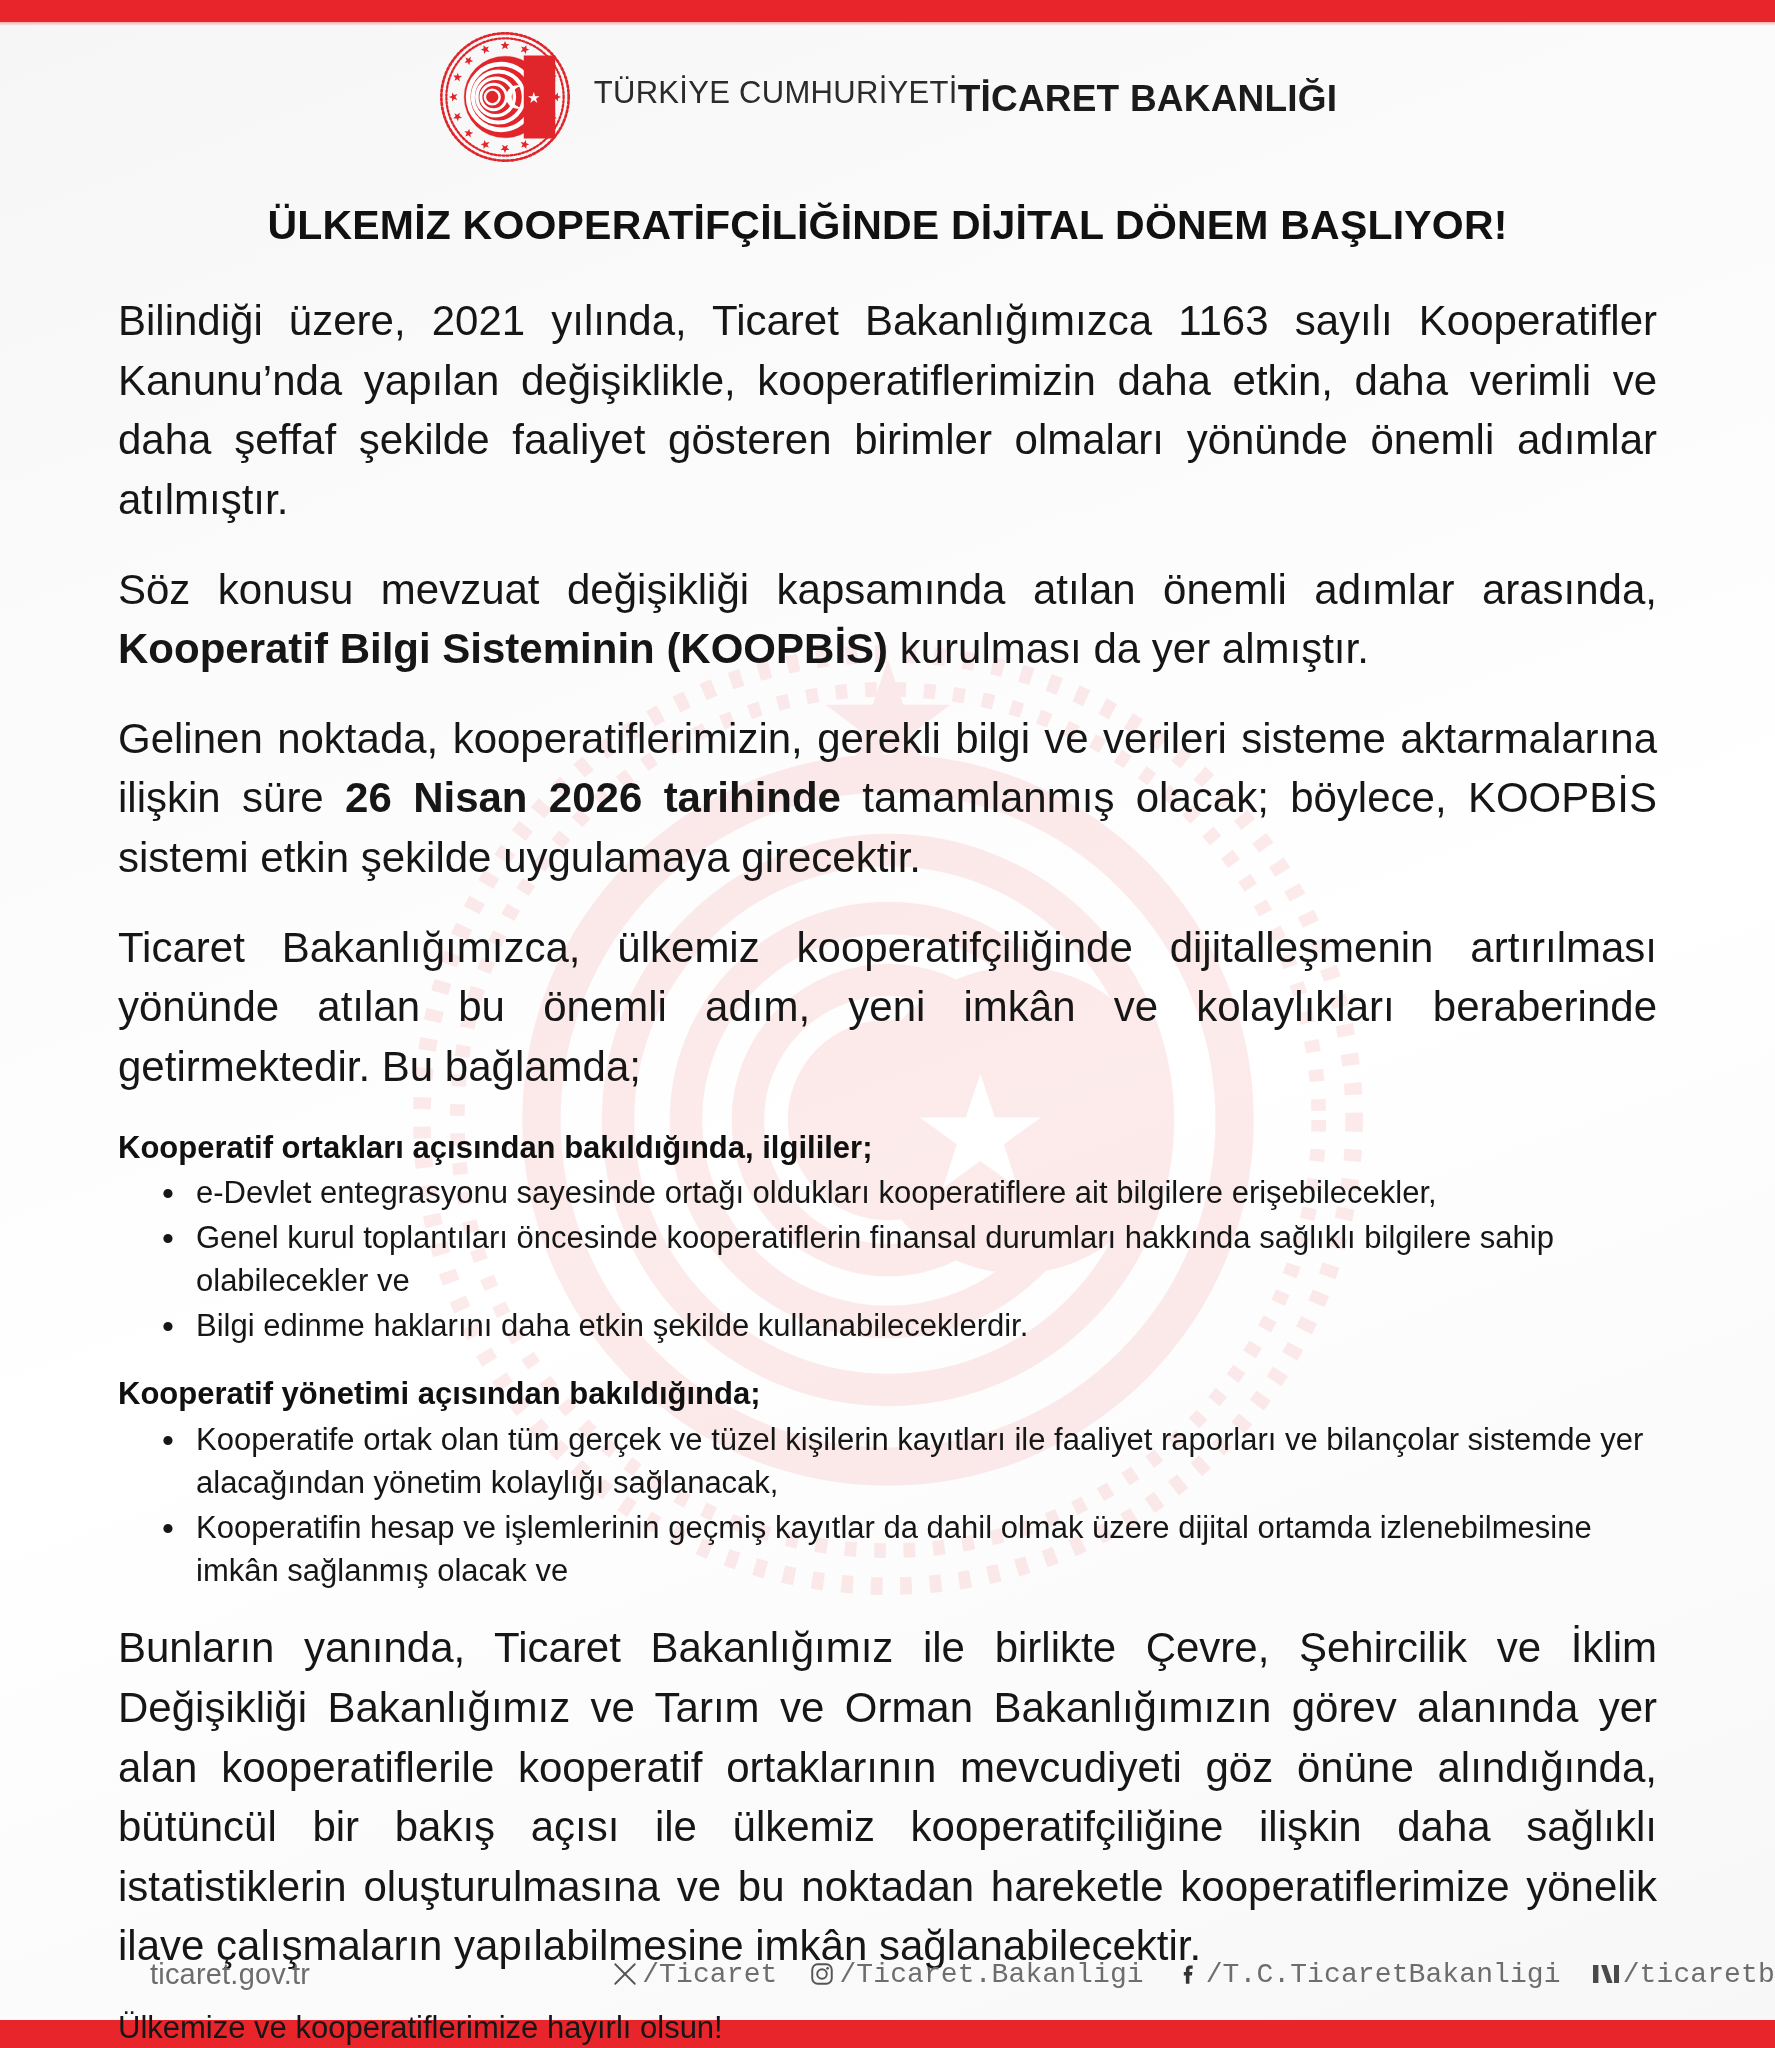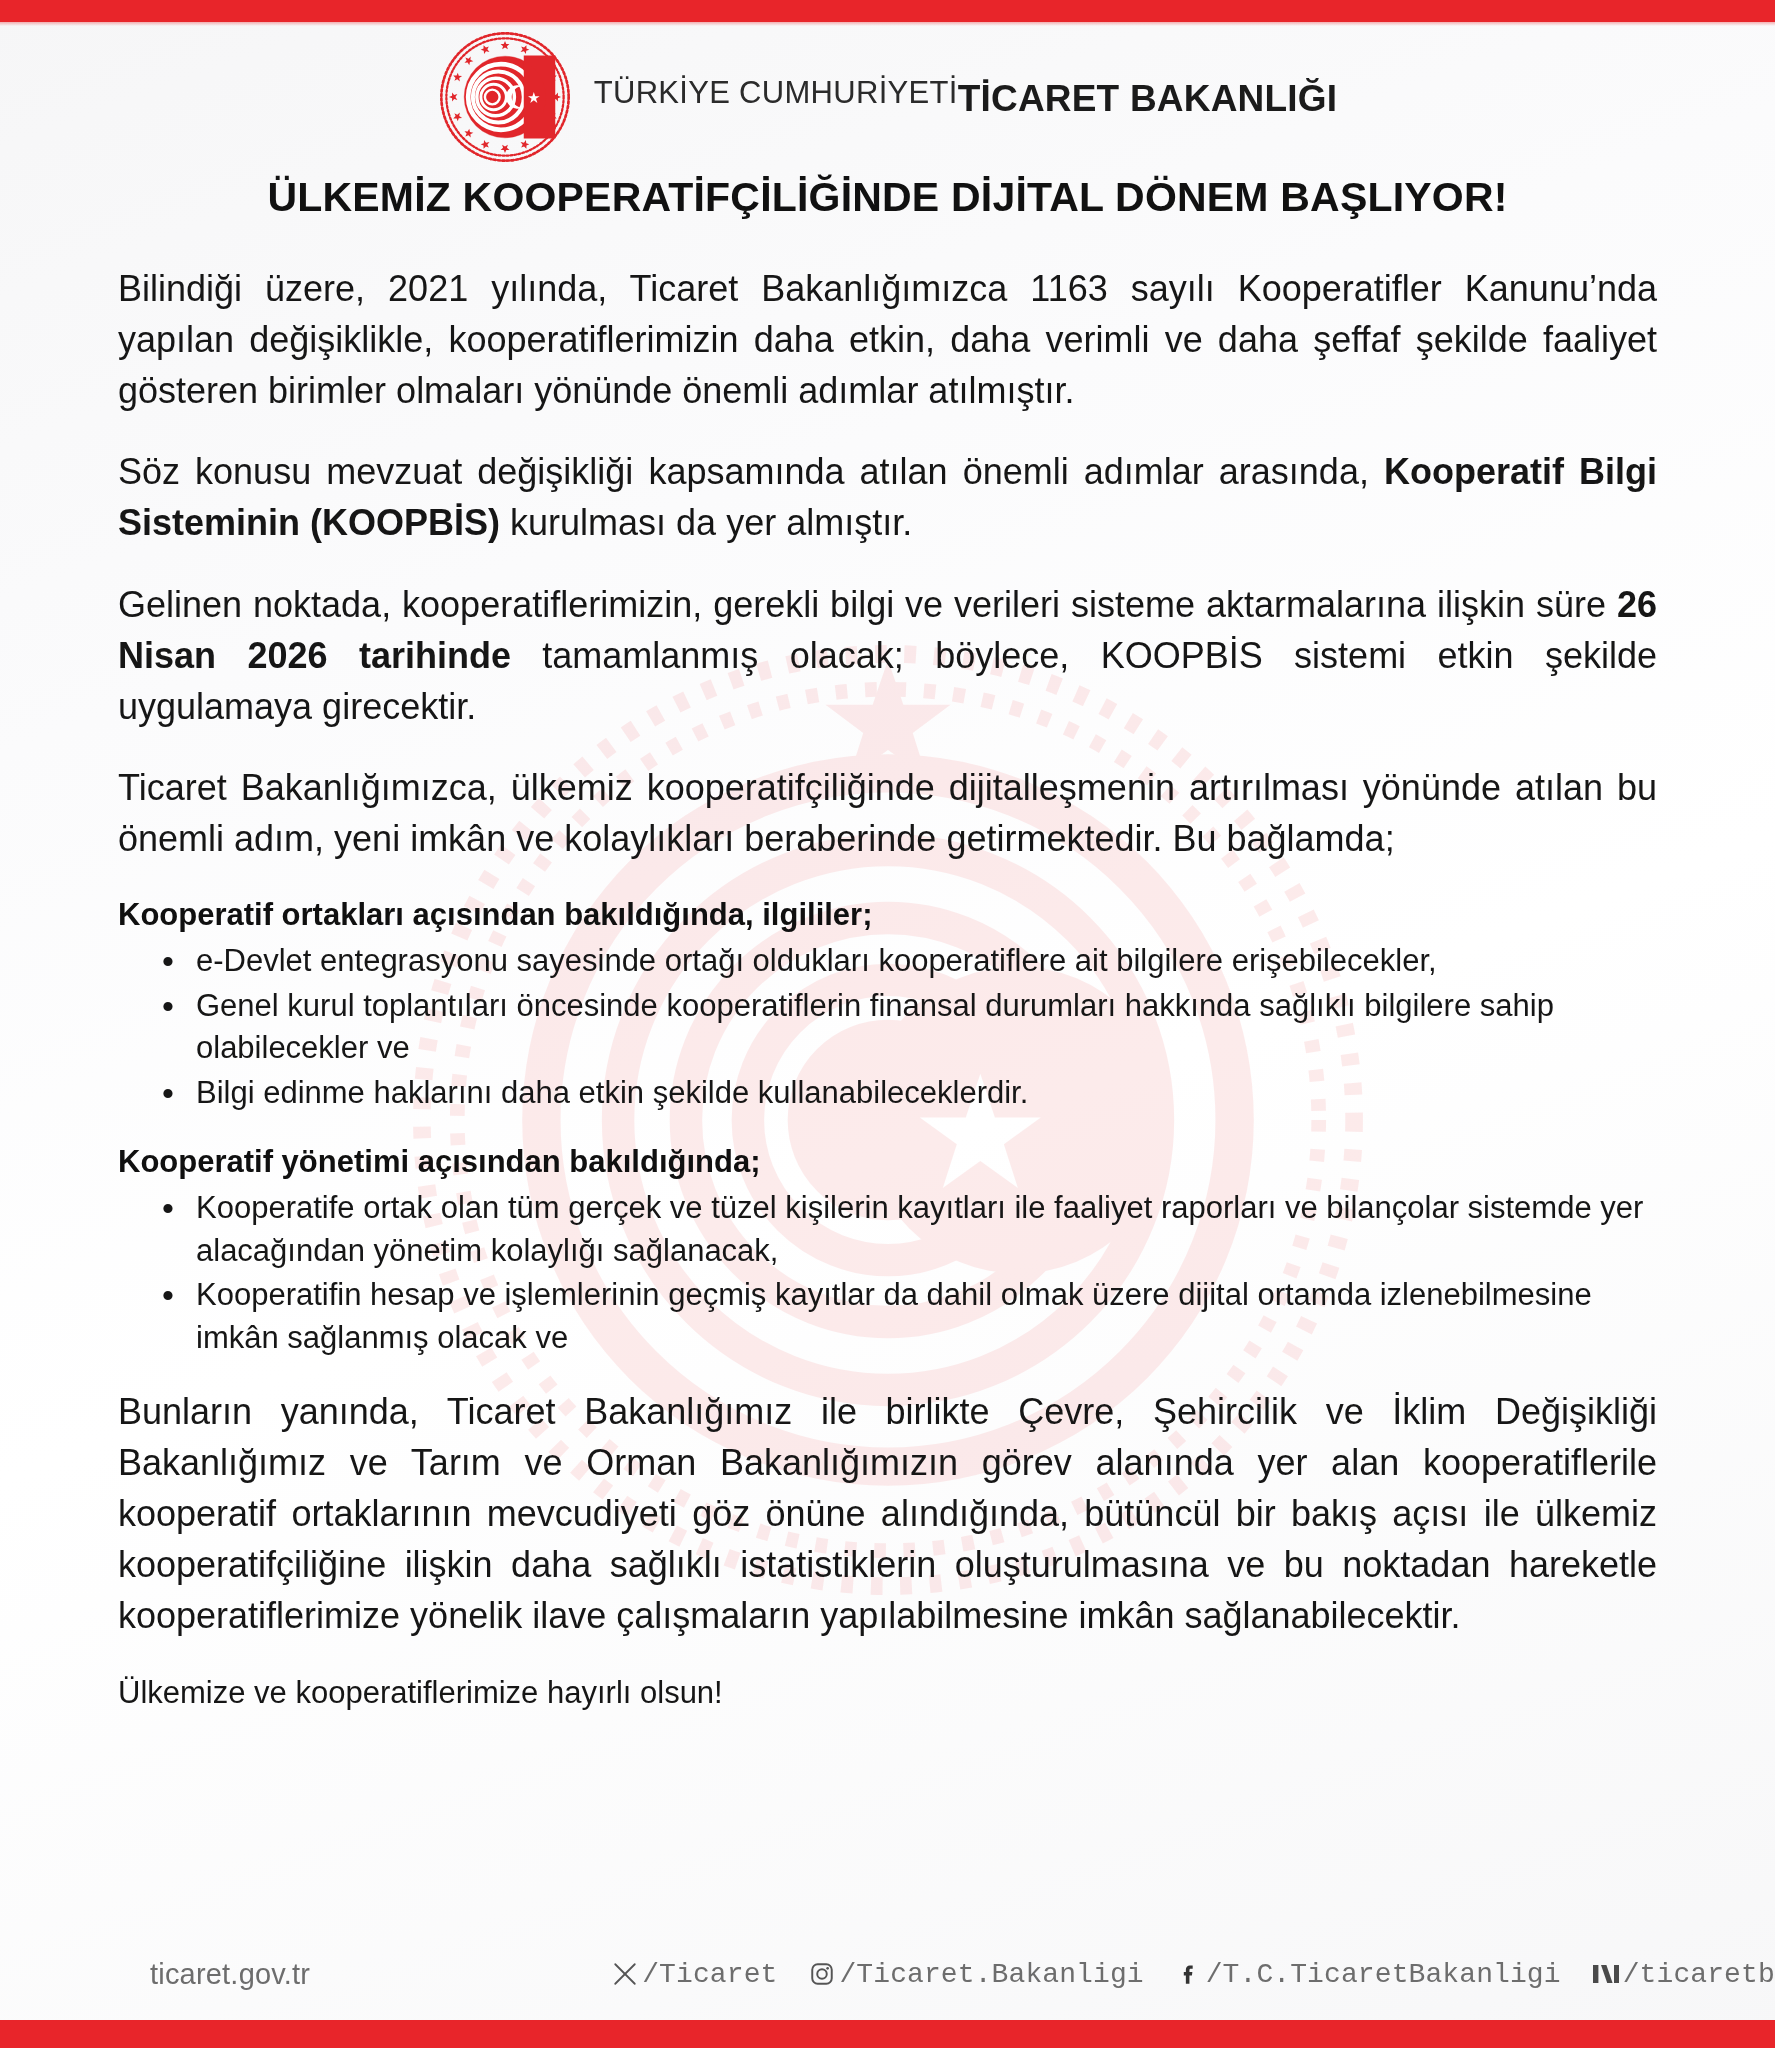--- a/index.html
+++ b/index.html
@@ -97,35 +97,35 @@
 
   
   .doc-title {
     position: relative;
     z-index: 2;
     text-align: center;
     font-size: 41px;
     font-weight: 700;
     color: #111111;
     letter-spacing: 0.2px;
-    margin: 24px 0 0 0;
+    margin: 52px 0 0 0;
     padding: 0 60px;
   }
 
   
   .content {
     position: relative;
     z-index: 2;
     margin: 0 auto;
     padding: 0 118px;
     box-sizing: border-box;
     width: 1775px;
   }
   p.para {
-    font-size: 36px;
+    font-size: 42px;
     line-height: 1.42;
     color: #161616;
     text-align: justify;
     margin: 0 0 30px 0;
   }
   p.para:first-of-type {
     margin-top: 42px;
   }
   b, strong {
     font-weight: 700;

